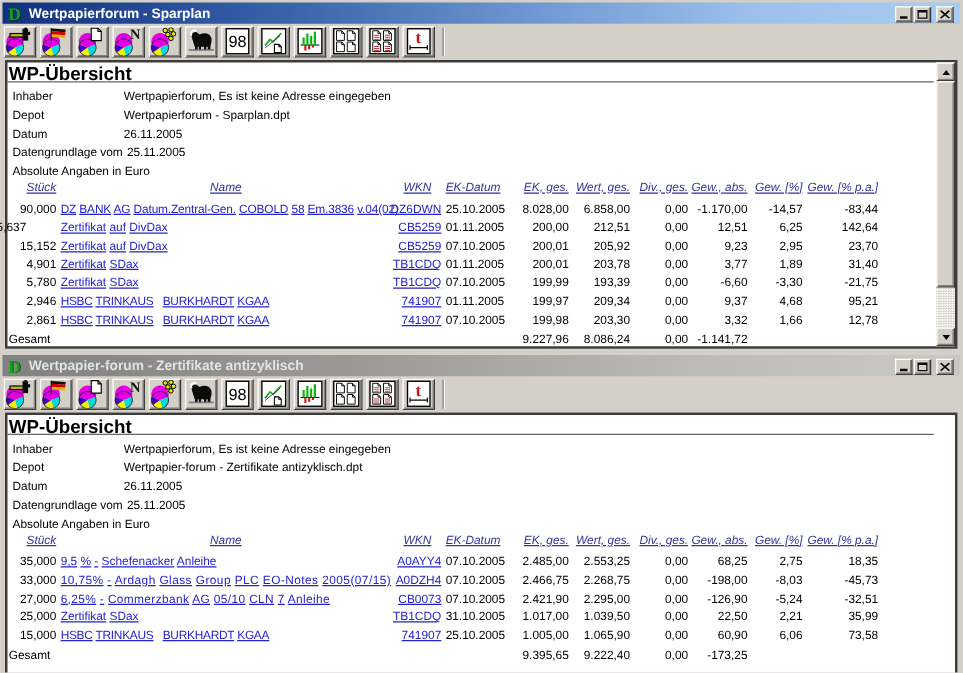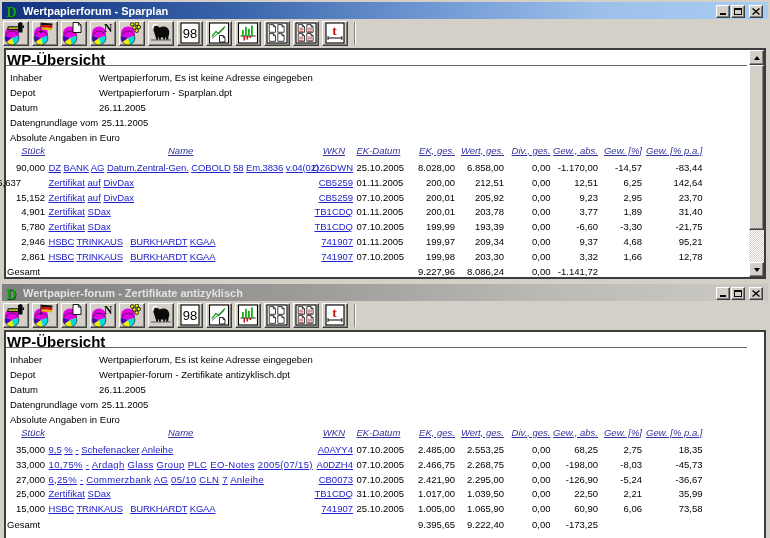--- a/index.html
+++ b/index.html
@@ -530,21 +530,21 @@
     <div class="num" style="top:176.8px;right:67.5px">-45,73</div>
     <div class="num" style="top:191.5px;right:725px">27,000</div>
     <div class="lnk" style="top:191.5px;left:48.5px;letter-spacing:0.3px;"><span>6,25%</span> <span>-</span> <span>Commerzbank</span> <span>AG</span> <span>05/10</span> <span>CLN</span> <span>7</span> <span>Anleihe</span></div>
     <div class="lnk num" style="top:191.5px;right:417px"><span>CB0073</span></div>
     <div class="txt" style="top:191.5px;left:356.5px">07.10.2005</div>
     <div class="num" style="top:191.5px;right:315px">2.421,90</div>
     <div class="num" style="top:191.5px;right:266px">2.295,00</div>
     <div class="num" style="top:191.5px;right:219.5px">0,00</div>
     <div class="num" style="top:191.5px;right:172px">-126,90</div>
     <div class="num" style="top:191.5px;right:128px">-5,24</div>
-    <div class="num" style="top:191.5px;right:67.5px">-36,67</div>
+    <div class="num" style="top:191.5px;right:67.5px">-32,51</div>
     <div class="num" style="top:206.2px;right:725px">25,000</div>
     <div class="lnk" style="top:206.2px;left:48.5px;"><span>Zertifikat</span> <span>SDax</span></div>
     <div class="lnk num" style="top:206.2px;right:417px"><span>TB1CDQ</span></div>
     <div class="txt" style="top:206.2px;left:356.5px">31.10.2005</div>
     <div class="num" style="top:206.2px;right:315px">1.017,00</div>
     <div class="num" style="top:206.2px;right:266px">1.039,50</div>
     <div class="num" style="top:206.2px;right:219.5px">0,00</div>
     <div class="num" style="top:206.2px;right:172px">22,50</div>
     <div class="num" style="top:206.2px;right:128px">2,21</div>
     <div class="num" style="top:206.2px;right:67.5px">35,99</div>

